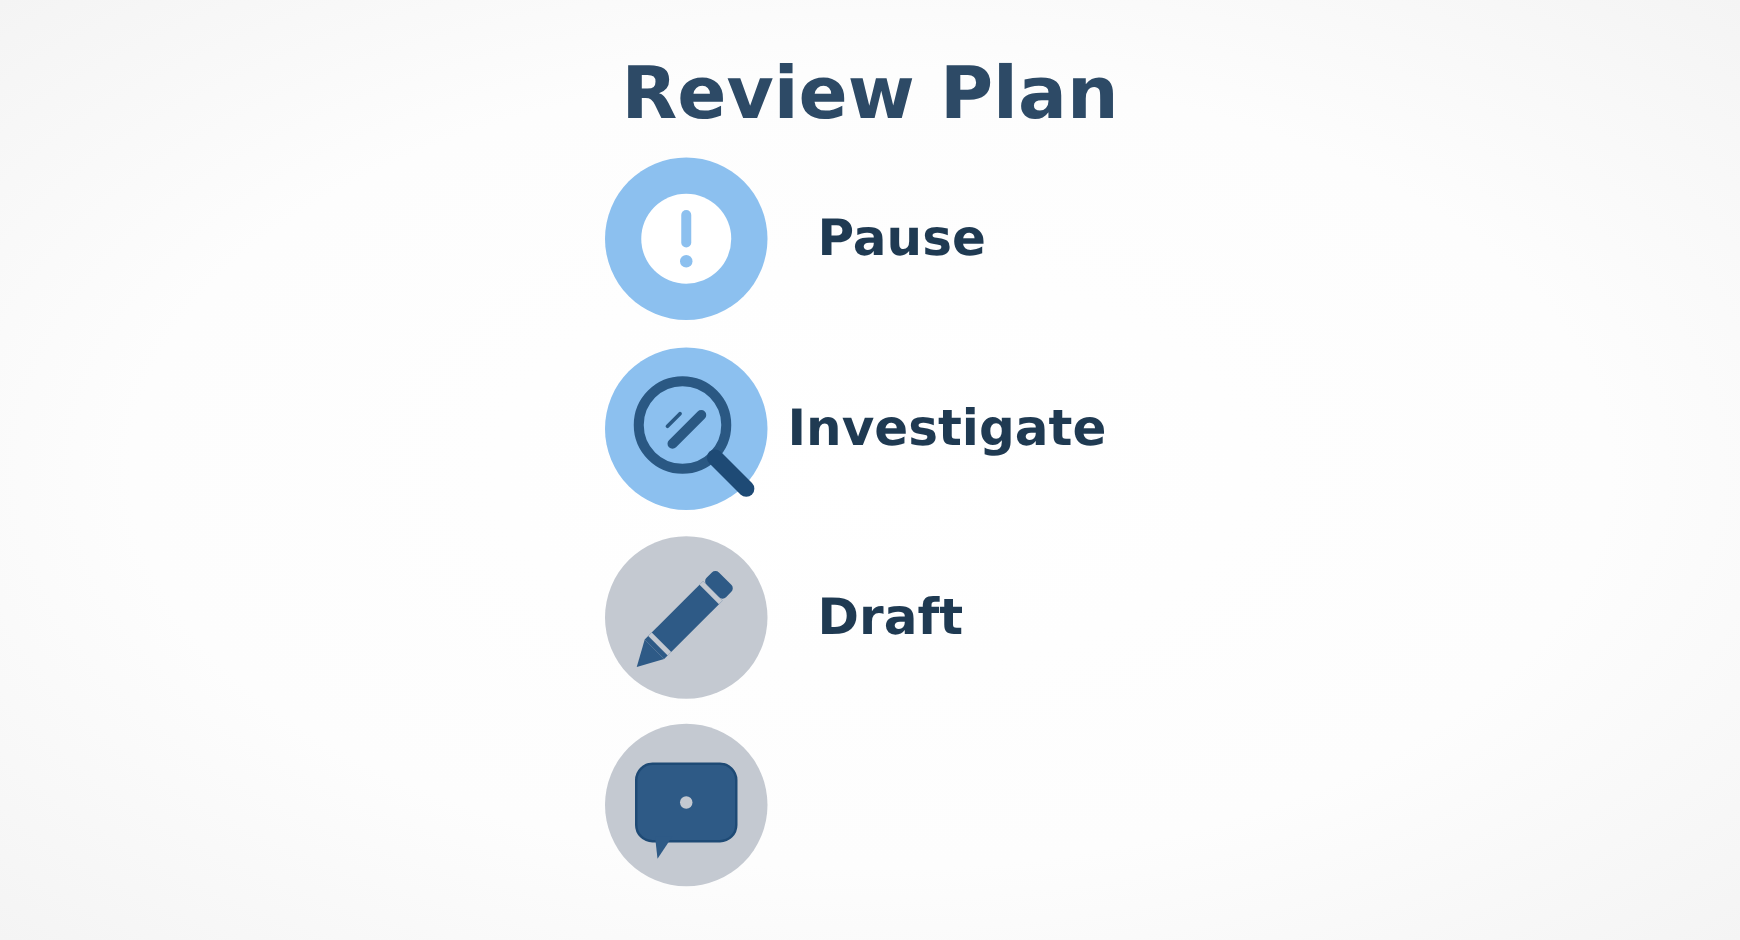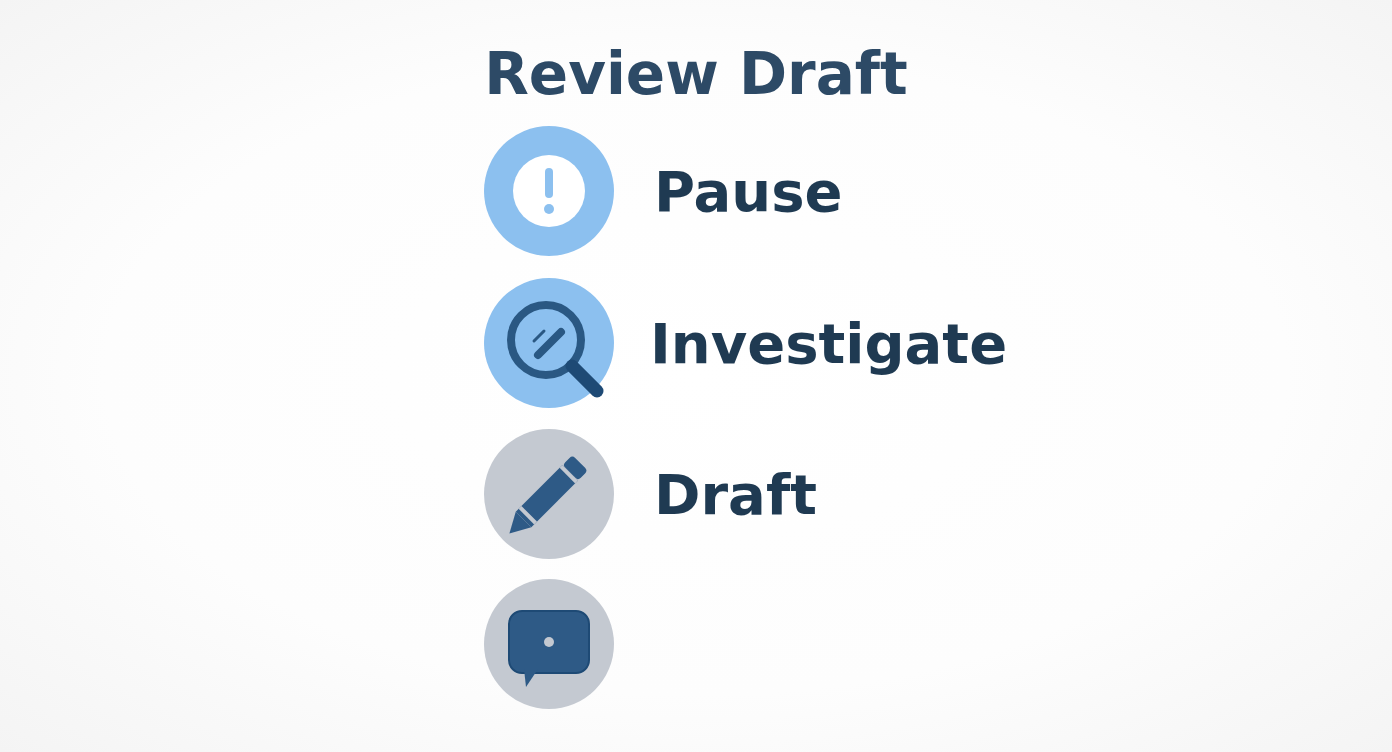--- a/index.html
+++ b/index.html
@@ -39,33 +39,33 @@
       display: flex;
       align-items: center;
       justify-content: center;
       position: relative;
       flex-shrink: 0;
     }
     .circle.blue { background: #8cc0ef; }
     .circle.gray { background: #c4c9d1; }
     .label {
       margin-left: 40px;
-      font-size: 56px;
+      font-size: 40px;
       font-weight: bold;
       color: #1f3a52;
     }
     .step-1 { top: 126px; }
     .step-2 { top: 278px; }
     .step-3 { top: 429px; justify-content: space-between; }
     .step-4 { top: 579px; }
   </style>
 </head>
 <body>
 
-<div class="title">Review Draft</div>
+<div class="title">Review Plan</div>
 
 <div class="step step-1">
   <div class="circle blue">
     <svg width="130" height="130" viewBox="0 0 130 130">
       <circle cx="65" cy="65" r="36" fill="#ffffff"></circle>
       <rect x="61" y="42" width="8" height="30" rx="4" fill="#8cc0ef"></rect>
       <circle cx="65" cy="83" r="5" fill="#8cc0ef"></circle>
     </svg>
   </div>
   <div class="label">Pause</div>
@@ -73,21 +73,21 @@
 
 <div class="step step-2">
   <div class="circle blue">
     <svg width="130" height="130" viewBox="0 0 130 130" style="overflow:visible">
       <circle cx="62" cy="62" r="35" fill="#8cc0ef" stroke="#2a5883" stroke-width="8"></circle>
       <line x1="54" y1="77" x2="77" y2="54" stroke="#2a5883" stroke-width="8" stroke-linecap="round"></line>
       <line x1="50" y1="63" x2="60" y2="53" stroke="#2a5883" stroke-width="3" stroke-linecap="round"></line>
       <line x1="88" y1="88" x2="113" y2="113" stroke="#1e4a75" stroke-width="13" stroke-linecap="round"></line>
     </svg>
   </div>
-  <div class="label" style="margin-left:36px">Investigate</div>
+  <div class="label" style="margin-left:16px">Investigate</div>
 </div>
 
 <div class="step step-3">
   <div class="circle gray">
     <svg width="130" height="130" viewBox="0 0 130 130">
       <g transform="translate(65 65) rotate(-45)">
         <rect x="-36" y="-11" width="66" height="22" fill="#2e5a86"></rect>
         <rect x="30" y="-11" width="14" height="22" rx="4" fill="#2e5a86"></rect>
         <rect x="26" y="-11" width="4" height="22" fill="#c4c9d1"></rect>
         <rect x="-32" y="-11" width="4" height="22" fill="#c4c9d1"></rect>

